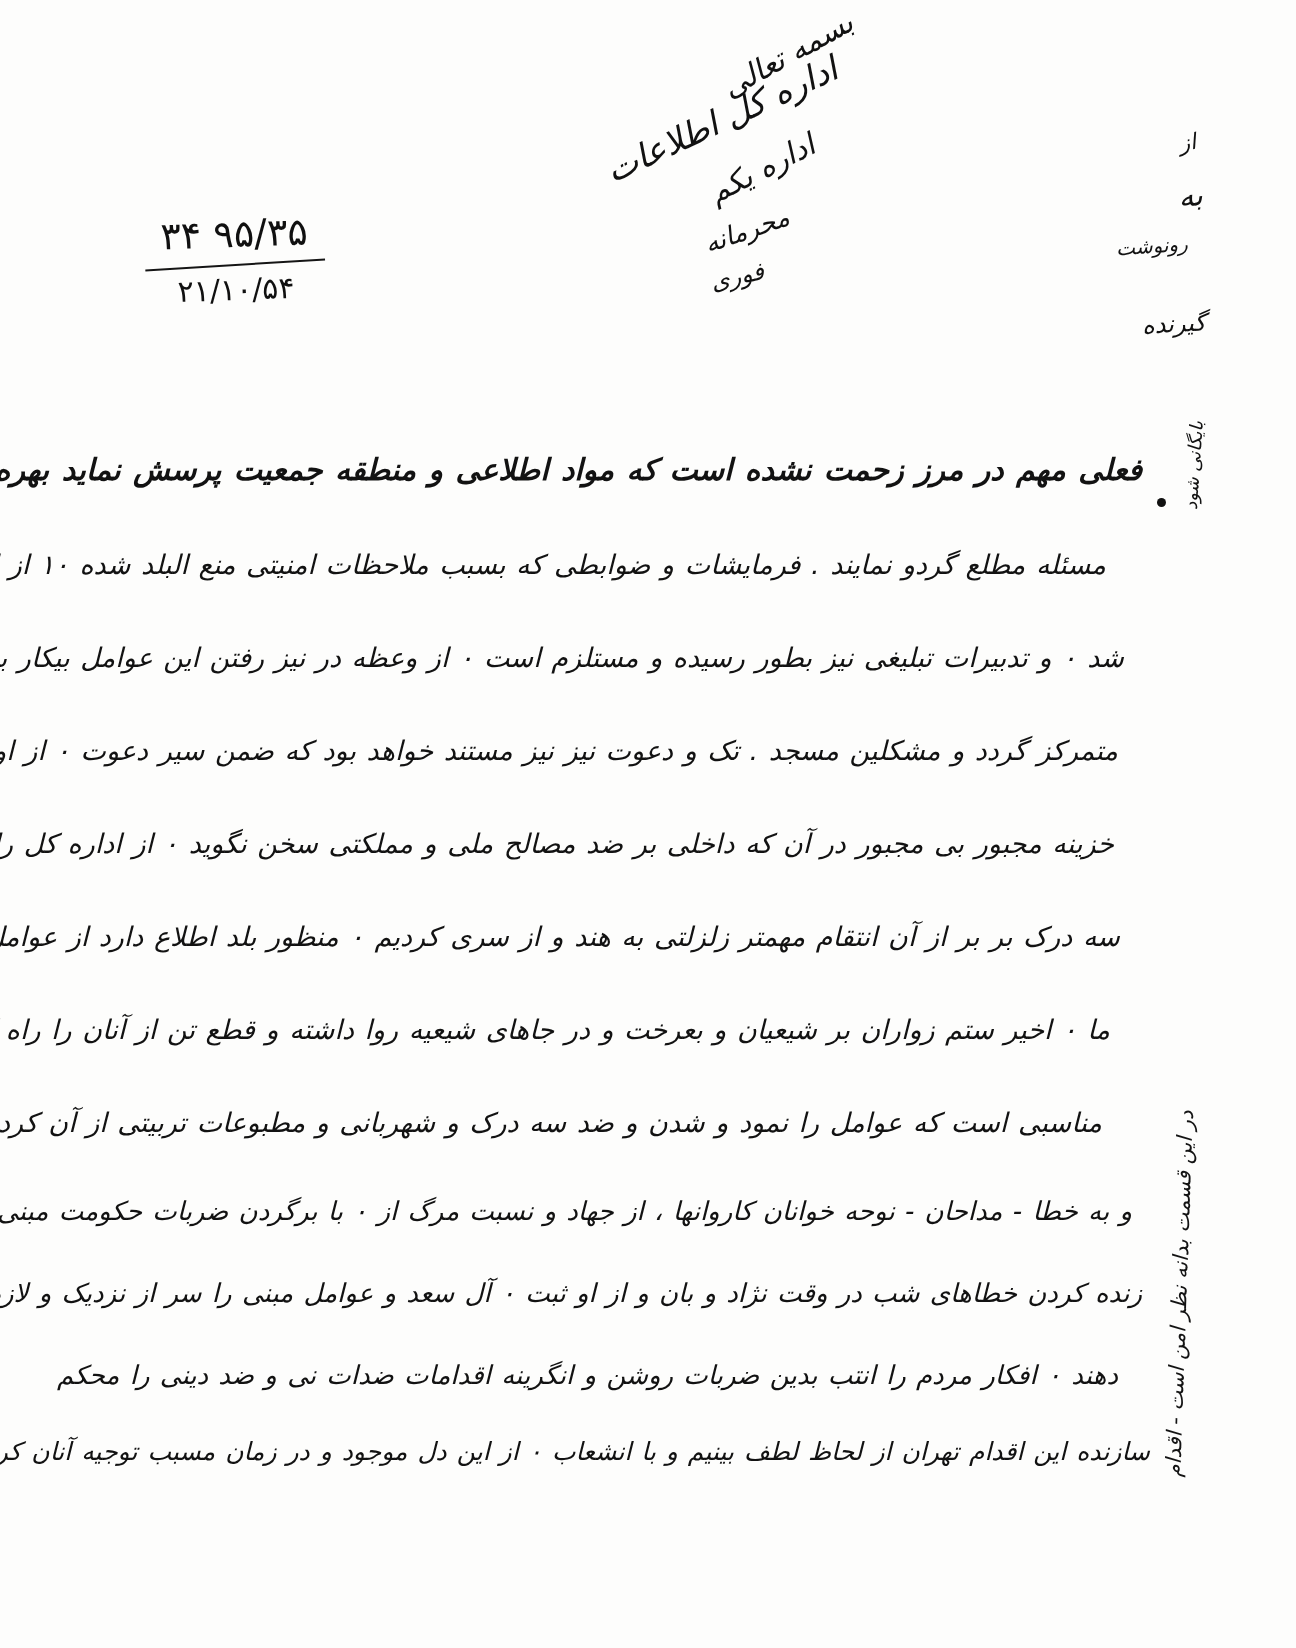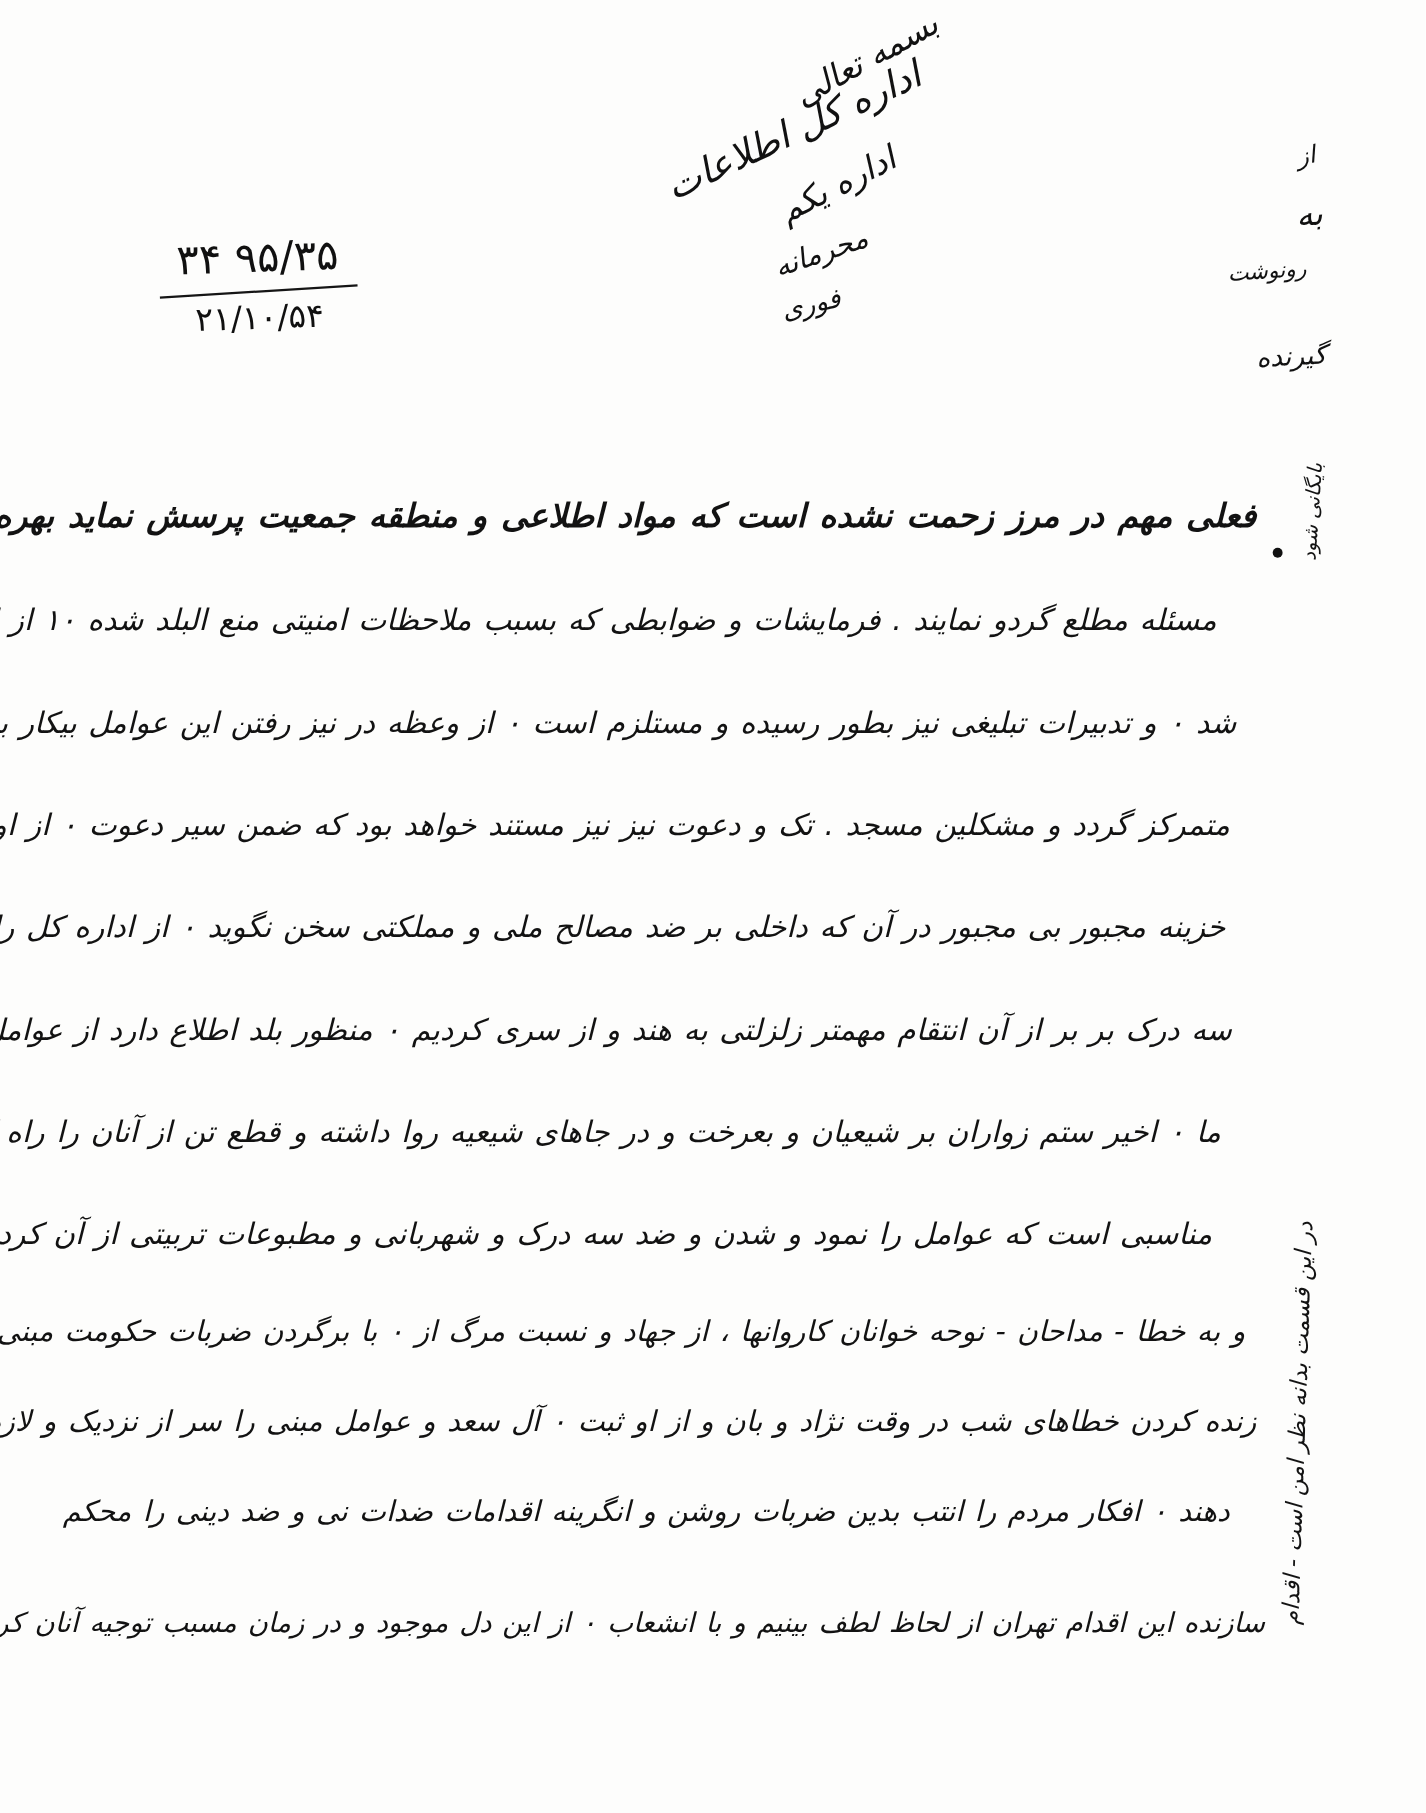--- a/index.html
+++ b/index.html
@@ -192,18 +192,18 @@
     <div class="body-line" style="font-size:27px; margin-bottom:62px; padding-right:56px;">سه درک بر بر از آن انتقام مهمتر زلزلتی به هند و از سری کردیم ۰ منظور بلد اطلاع دارد از عوامل مبنی عراق در ضد</div>
 
     <div class="body-line" style="font-size:27px; margin-bottom:62px; padding-right:66px;">ما ۰ اخیر ستم زواران بر شیعیان و بعرخت و در جاهای شیعیه روا داشته و قطع تن از آنان را راه که کرد از زحمت</div>
 
     <div class="body-line" style="font-size:27px; margin-bottom:58px; padding-right:74px;">مناسبی است که عوامل را نمود و شدن و ضد سه درک و شهربانی و مطبوعات تربیتی از آن کرد و که خود مردم پرتمویل</div>
 
     <div class="body-line" style="font-size:26px; margin-bottom:52px; padding-right:44px;">و به خطا - مداحان - نوحه خوانان کاروانها ، از جهاد و نسبت مرگ از ۰ با برگردن ضربات حکومت مبنی عربی بیان</div>
 
     <div class="body-line" style="font-size:26px; margin-bottom:52px; padding-right:34px;">زنده کردن خطاهای شب در وقت نژاد و بان و از او ثبت ۰ آل سعد و عوامل مبنی را سر از نزدیک و لازم قرار</div>
 
-    <div class="body-line" style="font-size:26px; margin-bottom:71px; padding-right:58px;">دهند ۰ افکار مردم را انتب بدین ضربات روشن و انگرینه اقدامات ضدات نی و ضد دینی را محکم</div>
+    <div class="body-line" style="font-size:26px; margin-bottom:47px; padding-right:58px;">دهند ۰ افکار مردم را انتب بدین ضربات روشن و انگرینه اقدامات ضدات نی و ضد دینی را محکم</div>
 
     <div class="body-line" style="font-size:25px; margin-bottom:0px; padding-right:26px;">سازنده این اقدام تهران از لحاظ لطف بینیم و با انشعاب ۰ از این دل موجود و در زمان مسبب توجیه آنان کرد و نتیجه اباد است</div>
   </div>
 
 </div>
 
 </body></html>

